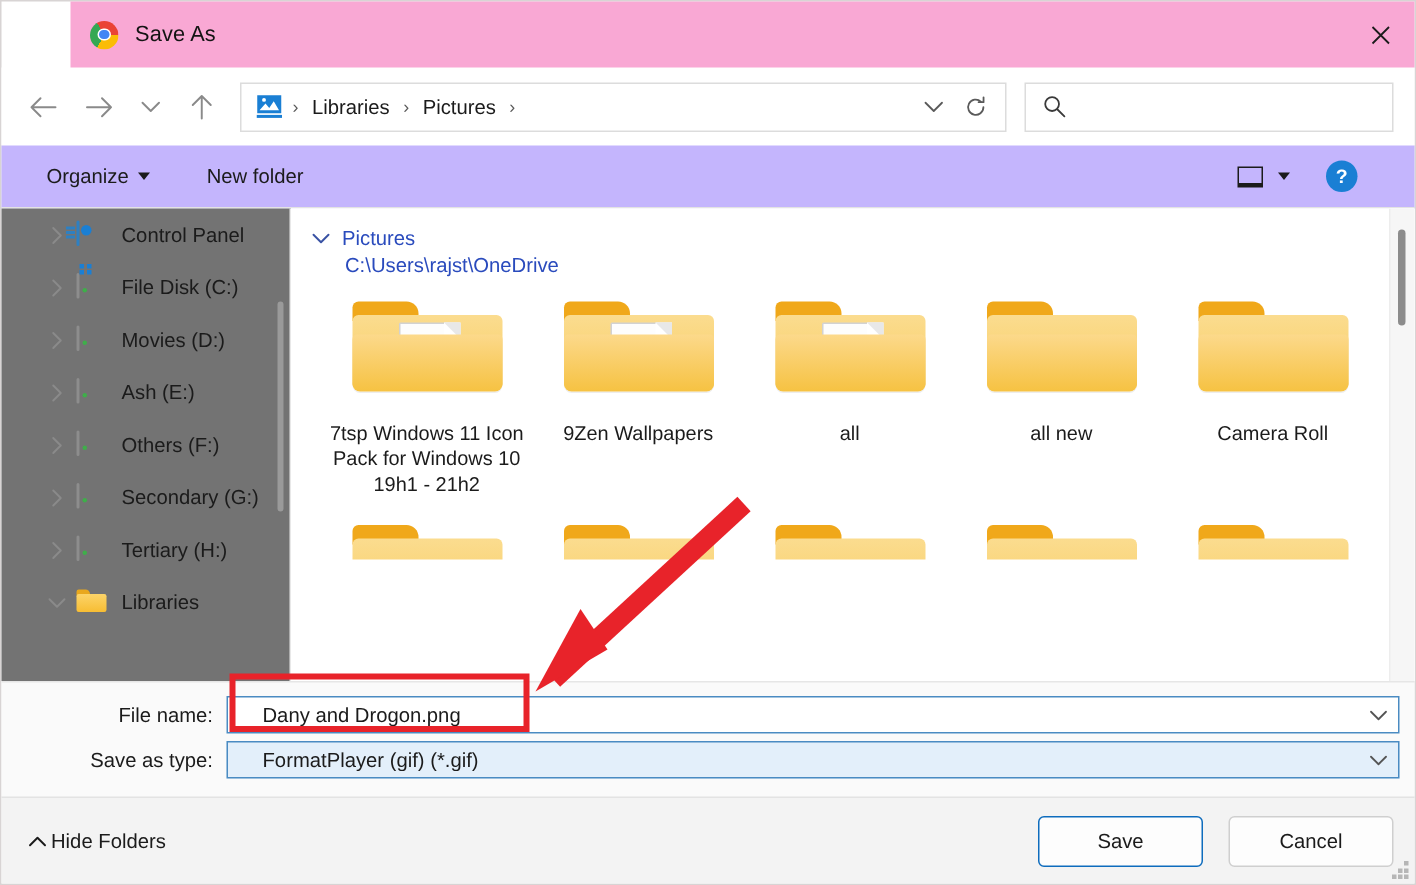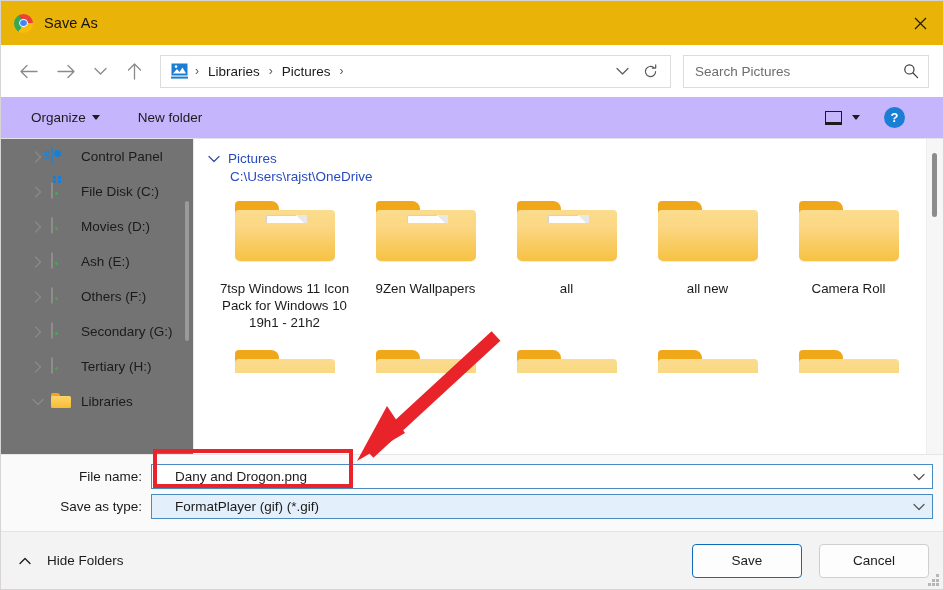--- a/index.html
+++ b/index.html
@@ -22,25 +22,26 @@
     border: 1px solid #d8d4d4;
     box-sizing: border-box;
     background: #ffffff;
     display: flex;
     flex-direction: column;
   }
 
   
   #titlebar {
     height: 44px;
-    background: #eab308;
-    display: flex;
-    align-items: center;
-    flex: 0 0 auto;
-    position: relative;
+    background: #f9a8d4;
+    display: flex;
+    align-items: center;
+    flex: 0 0 auto;
+    position: relative;
+    margin-left: 46px;
   }
   #chrome-logo {
     margin-left: 13px;
     width: 19px; height: 19px;
     position: relative;
     border-radius: 50%;
     overflow: hidden;
     flex: 0 0 auto;
   }
   .cl-q { position: absolute; width: 100%; height: 100%; }
@@ -505,21 +506,21 @@
     height: 58px;
     background: #f3f3f3;
     border-top: 1px solid #e3e3e3;
     display: flex;
     align-items: center;
     padding: 0 14px 0 14px;
     box-sizing: border-box;
     position: relative;
   }
   #hide-folders {
-    display: flex; align-items: center; gap: 16px;
+    display: flex; align-items: center; gap: 3px;
     font-size: 13.5px;
     color: #1b1b1b;
     cursor: default;
     padding: 4px 4px;
   }
   #footer-spacer { flex: 1 1 auto; }
   .dlgbtn {
     width: 108px; height: 32px;
     font-size: 13.5px;
     font-family: "Liberation Sans", sans-serif;
@@ -624,21 +625,20 @@
       </div>
       <div id="addr-refresh">
         <svg width="15" height="15" viewBox="0 0 15 15">
           <path d="M12.6 7.5 a5.1 5.1 0 1 1 -1.7 -3.8" stroke="#5a5a5a" stroke-width="1.2" fill="none" stroke-linecap="round"></path>
           <path d="M12.7 0.9 V4.1 H9.4" stroke="#5a5a5a" stroke-width="1.2" fill="none" stroke-linecap="round" stroke-linejoin="round"></path>
         </svg>
       </div>
     </div>
 
     <div id="searchbox">
-      <input id="search-input" type="text" placeholder="Search Pictures" style="">
       <svg width="16" height="16" viewBox="0 0 16 16">
         <circle cx="6.4" cy="6.4" r="4.6" stroke="#3a3a3a" stroke-width="1.2" fill="none"></circle>
         <path d="M10 10 L14.6 14.6" stroke="#3a3a3a" stroke-width="1.2" stroke-linecap="round"></path>
       </svg>
     </div>
   </div>
 
   <div id="cmdbar">
     <div class="cmdbtn" id="organize-button">
       <span>Organize</span>

